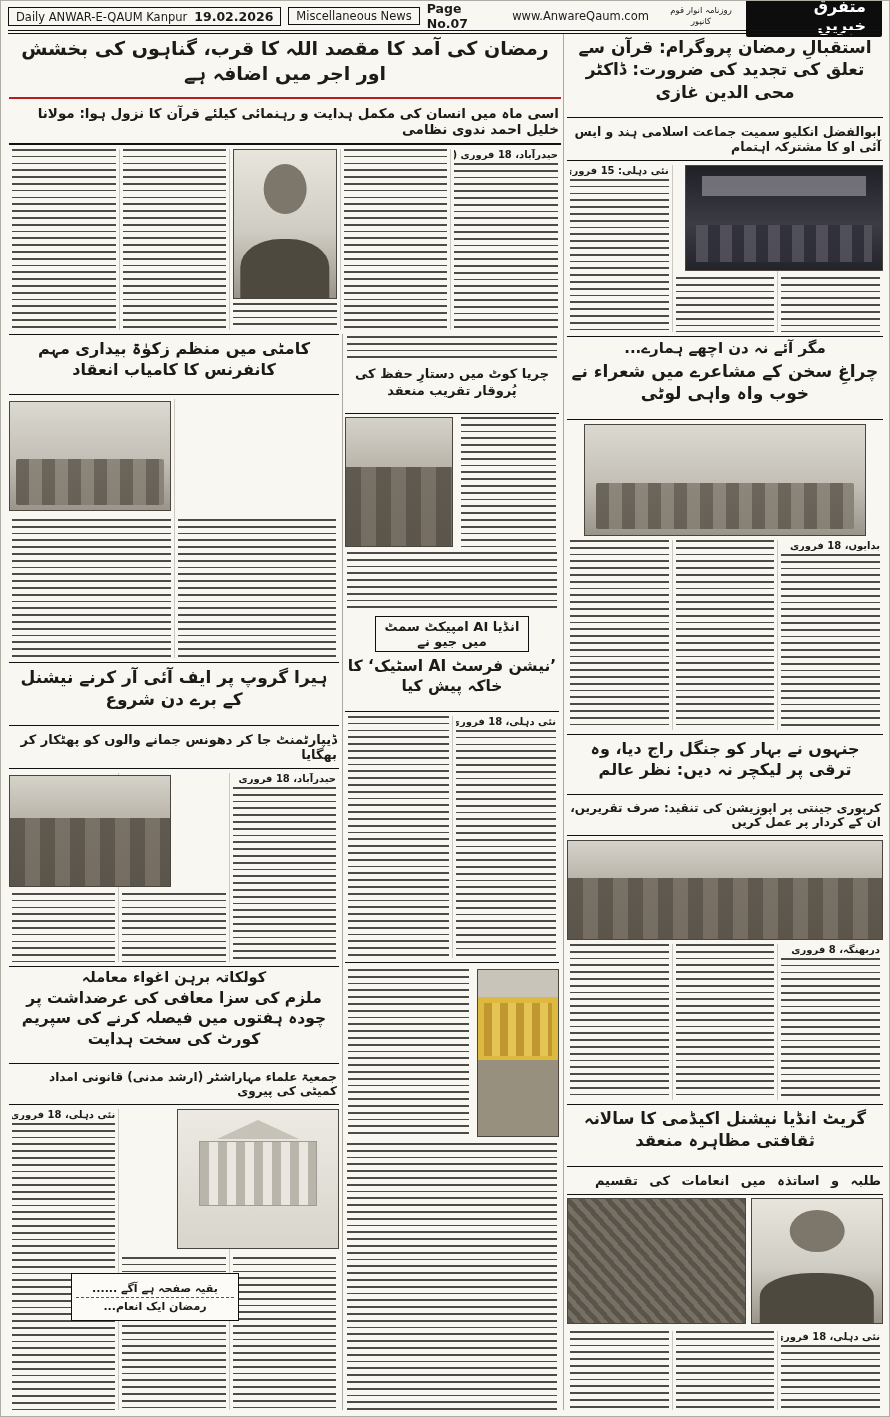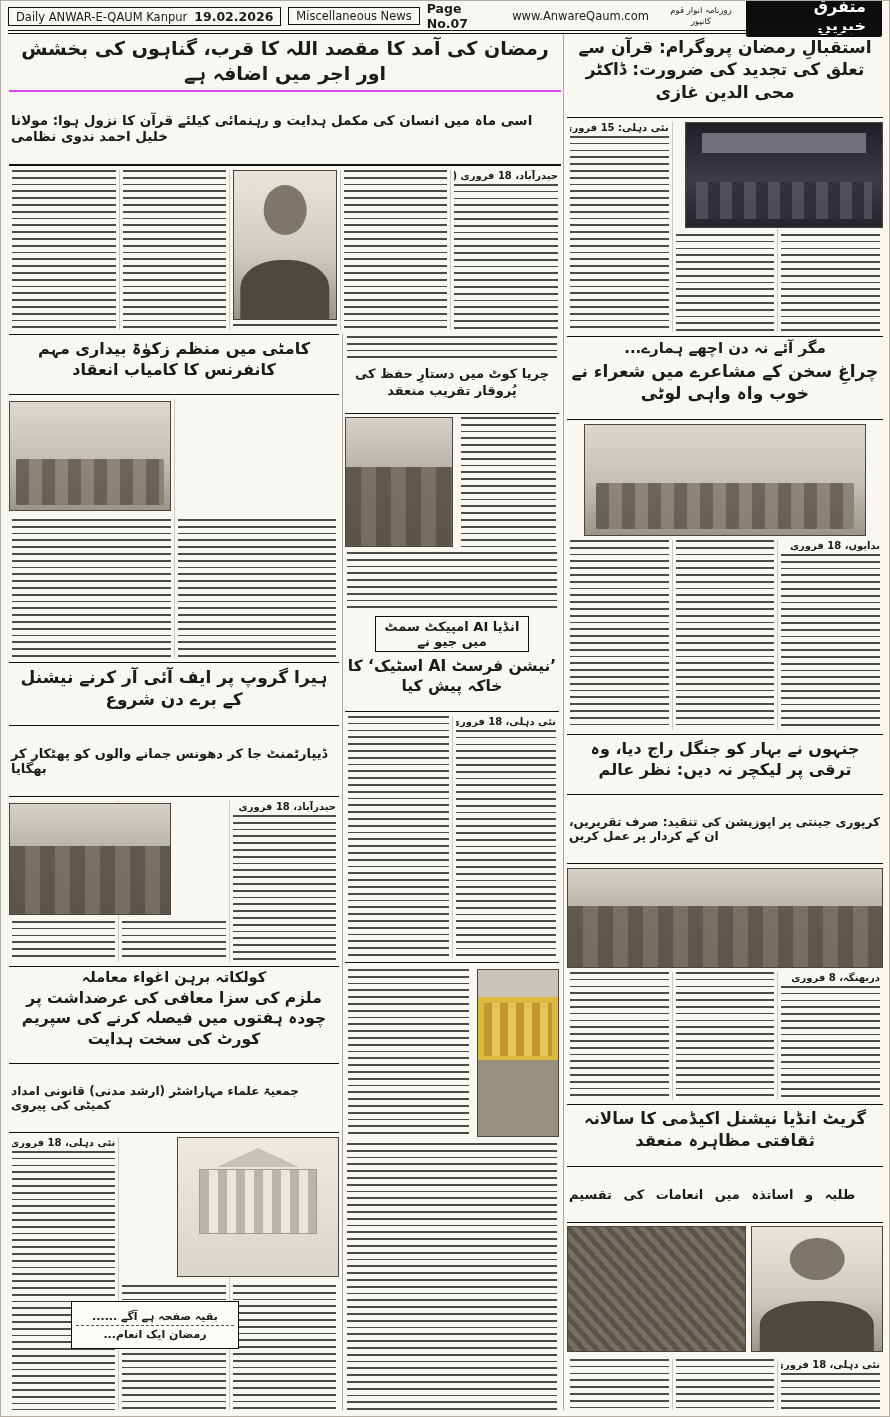--- a/index.html
+++ b/index.html
@@ -13,24 +13,24 @@
   .hd-date{font-weight:bold;font-size:12.5px}
   .hd-page{font-size:12.5px;font-weight:bold}
   .hd-web{font-size:11.5px}
   .spacer{flex:1}
   .mast-small{font-size:8.5px;direction:rtl;text-align:center;line-height:1.25;width:78px}
   .mast{background:#0d0d0d;color:#fff;direction:rtl;font-weight:bold;font-size:16px;padding:2px 16px;border-radius:2px}
   .hdr-rule{position:absolute;top:29px;left:7px;right:7px;height:4px;border-top:1.6px solid #111;border-bottom:1px solid #111}
 
   
   .art{position:absolute;display:flex;flex-direction:column;overflow:hidden}
-  .h-xl{direction:rtl;text-align:center;font-weight:bold;font-size:19px;line-height:1.3;padding:2px 2px 5px;border-bottom:2px solid #d946ef}
+  .h-xl{direction:rtl;text-align:center;font-weight:bold;font-size:19px;line-height:1.3;padding:2px 2px 12px;border-bottom:2px solid #b91c1c}
   .hx{direction:rtl;text-align:center;font-weight:bold;line-height:1.32;padding:2px 2px 14px;border-bottom:1.6px solid #111}
   .rule-top{border-top:1.8px solid #111;padding-top:3px}
-  .sub{direction:rtl;text-align:left;font-weight:bold;font-size:13.5px;padding:20px 2px;border-bottom:2px solid #111}
+  .sub{direction:rtl;text-align:right;font-weight:bold;font-size:13.5px;padding:6px 2px;border-bottom:2px solid #111}
   .sub-thin{border-bottom-width:1.2px}
   .kicker{direction:rtl;text-align:center;font-weight:bold;font-size:15px;padding:2px 0 1px}
   .kicker-box{border:1.6px solid #111;margin:0 30px 2px;font-size:13px;padding:2px}
   .cols{display:flex;direction:rtl;gap:0;flex:1;min-height:0;padding-top:4px}
   .col{flex:1;display:flex;flex-direction:column;min-width:0;padding:0 3px}
   .col + .col{border-right:1px solid #ccc9c1}
   .ts{background:repeating-linear-gradient(to bottom,#3b3833 0px,#3b3833 1.7px,rgba(0,0,0,0) 1.7px,rgba(0,0,0,0) 6.8px);opacity:.9}
   .ts.fill{flex:1}
   .dateline{font-size:10px;font-weight:bold;text-align:right;direction:rtl;margin-bottom:3px;white-space:nowrap;overflow:hidden}
   .body-rel{position:relative;flex:1;min-height:0;display:flex;flex-direction:column}
@@ -107,20 +107,21 @@
           <div class="ts fill"></div>
         </div>
       <div class="col">
           <div class="ts fill"></div>
         </div>
     </div>
   </section>
 
   <section class="art" style="left:566px;top:33px;width:316px;height:298px">
     <h2 class="hx" style="font-size:17px">استقبالِ رمضان پروگرام: قرآن سے تعلق کی تجدید کی ضرورت: ڈاکٹر محی الدین غازی</h2>
+    <div class="sub sub-thin" style="font-size:12.5px">ابوالفضل انکلیو سمیت جماعت اسلامی ہند و ایس آئی او کا مشترکہ اہتمام</div>
     <div class="body-rel">
       <div class="photo ph-dark-event" style="position:absolute;top:4px;right:0;width:198px;height:106px;z-index:2"></div>
       <div class="cols">
         <div class="col pt112">
             <div class="ts fill"></div>
           </div>
         <div class="col pt112">
             <div class="ts fill"></div>
           </div>
         <div class="col">

